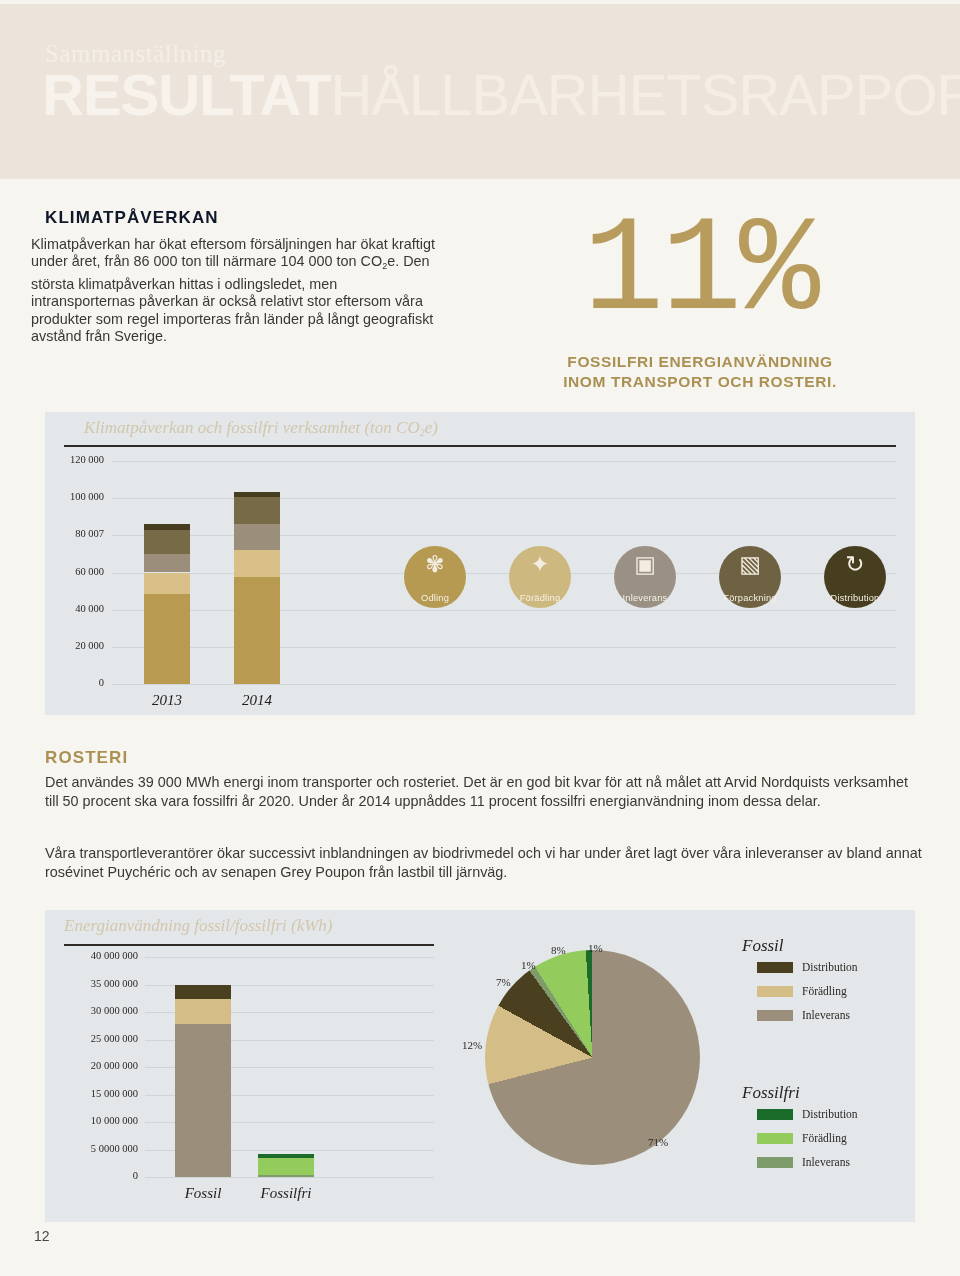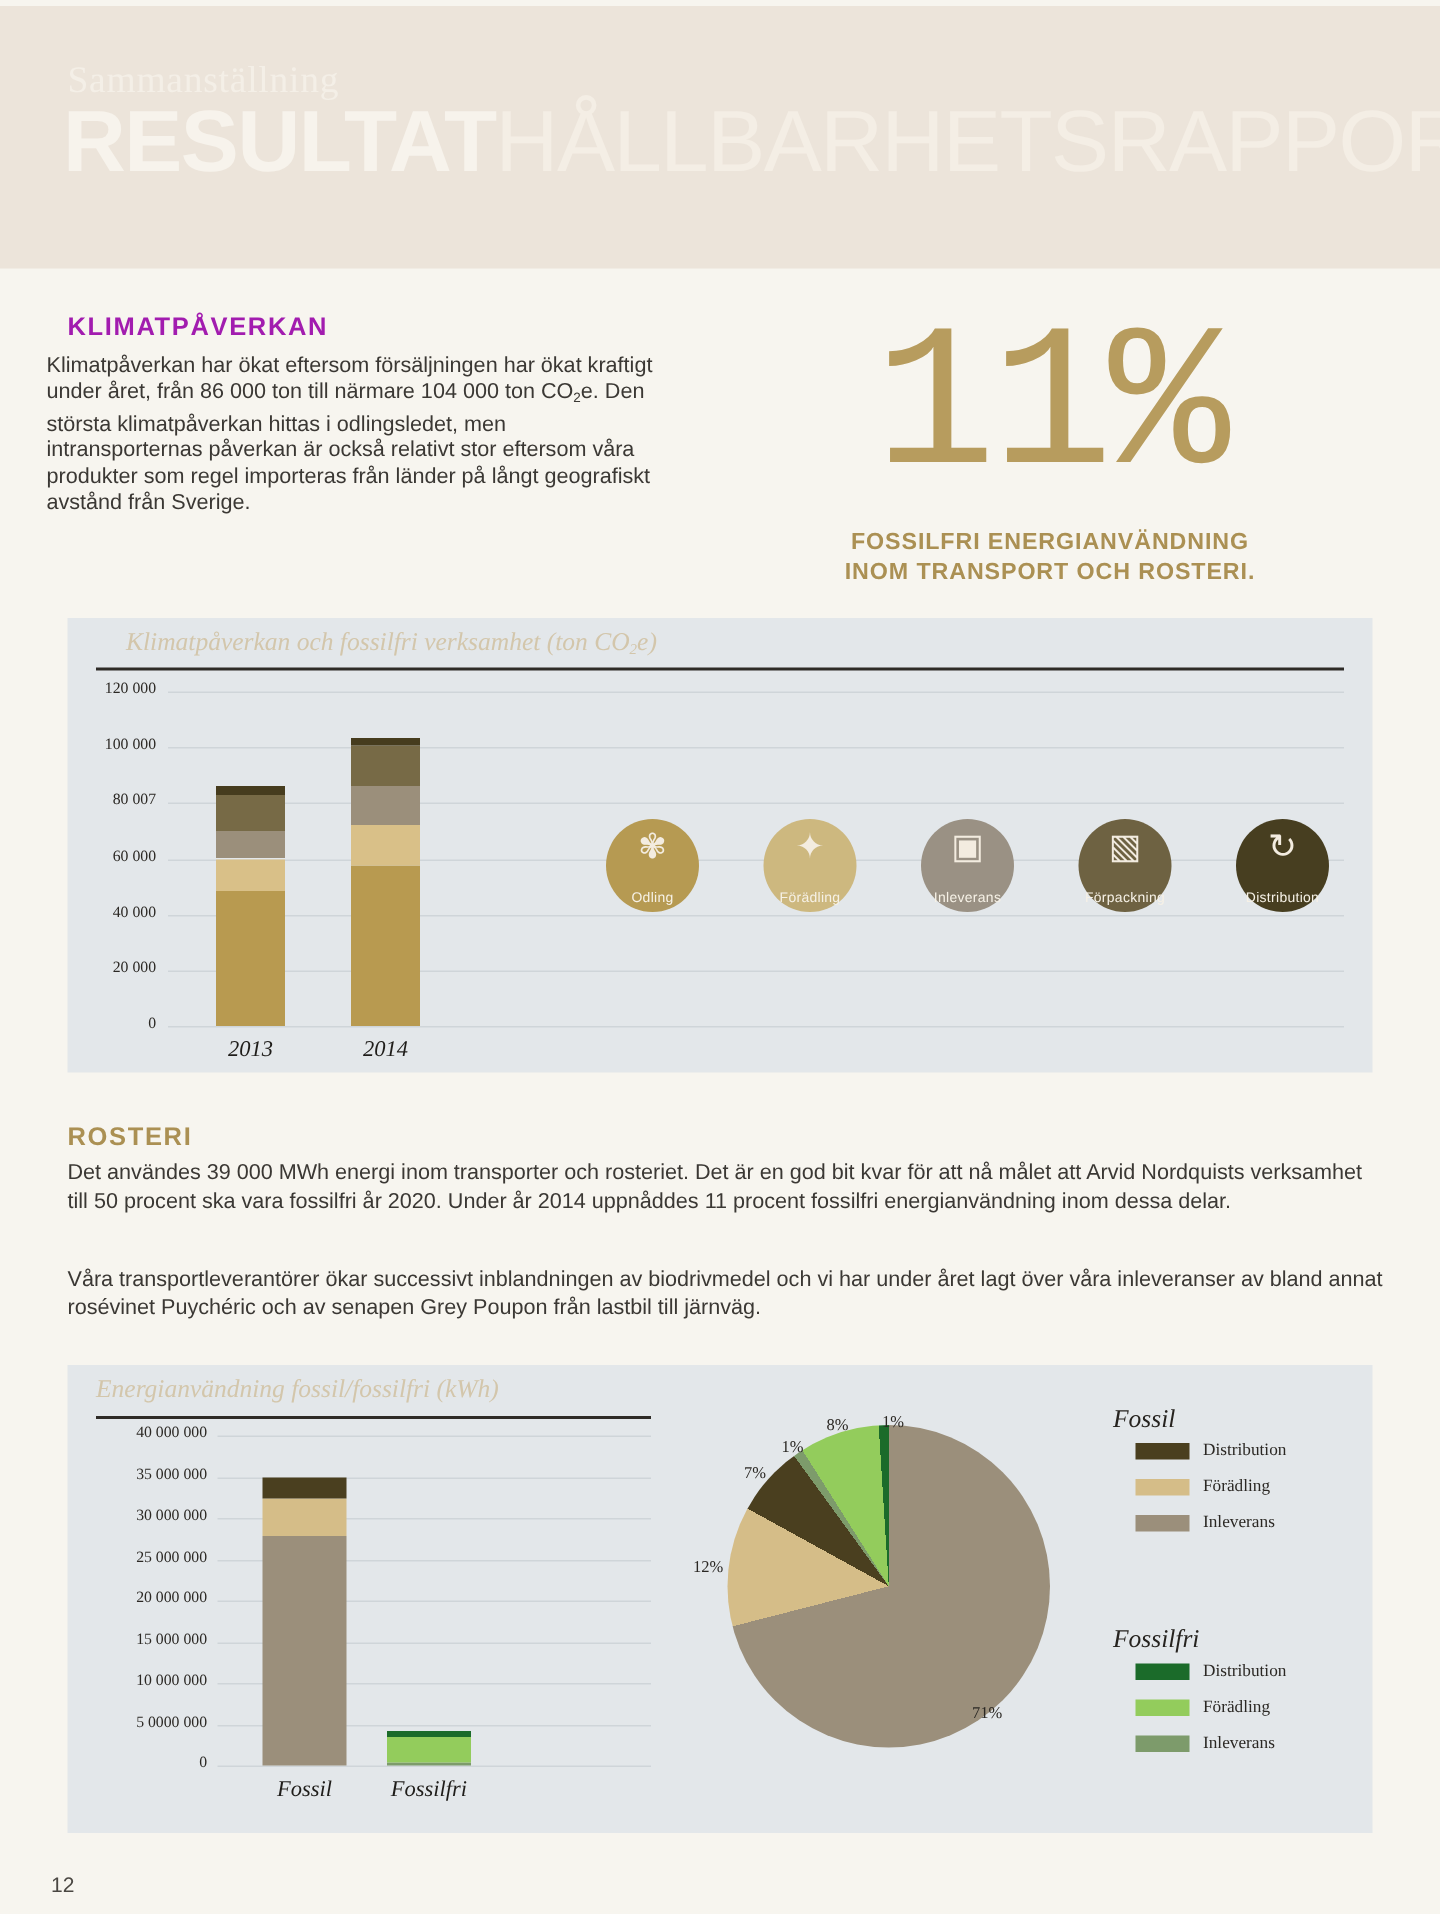--- a/index.html
+++ b/index.html
@@ -30,21 +30,21 @@
     letter-spacing:-1px;
     white-space:nowrap;
   }
   #header-title .bold{ font-weight:bold; color:#f7f3ec; }
   #header-title .light{ font-weight:300; color:#f4eee5; }
 
   
   #klimat-heading{
     position:absolute; left:45px; top:208px;
     font-size:17px; font-weight:bold; letter-spacing:1.1px;
-    color:#a21caf;
+    color:#0f172a;
   }
   #klimat-body{
     position:absolute; left:31px; top:236px; width:410px;
     font-size:14.4px; line-height:17.4px;
     color:#3b3834;
   }
   #klimat-body sub{ font-size:9px; vertical-align:-3px; }
 
   
   #stat-number{
@@ -168,21 +168,21 @@
   .legend-text{
     font-family:"Liberation Serif", serif;
     font-size:11.5px;
     color:#2b2824;
     white-space:nowrap;
   }
 
   
   #page-number{
     position:absolute; left:34px; top:1228px;
-    font-size:14px; color:#4a4742;margin-top:20px;
+    font-size:14px; color:#4a4742;
   }
 </style>
 </head>
 <body>
 
 <div id="header-band"></div>
 <div id="header-sub">Sammanställning</div>
 <div id="header-title">
   <span class="bold">RESULTAT</span><span class="light">HÅLLBARHETSRAPPORT</span>
 </div>

